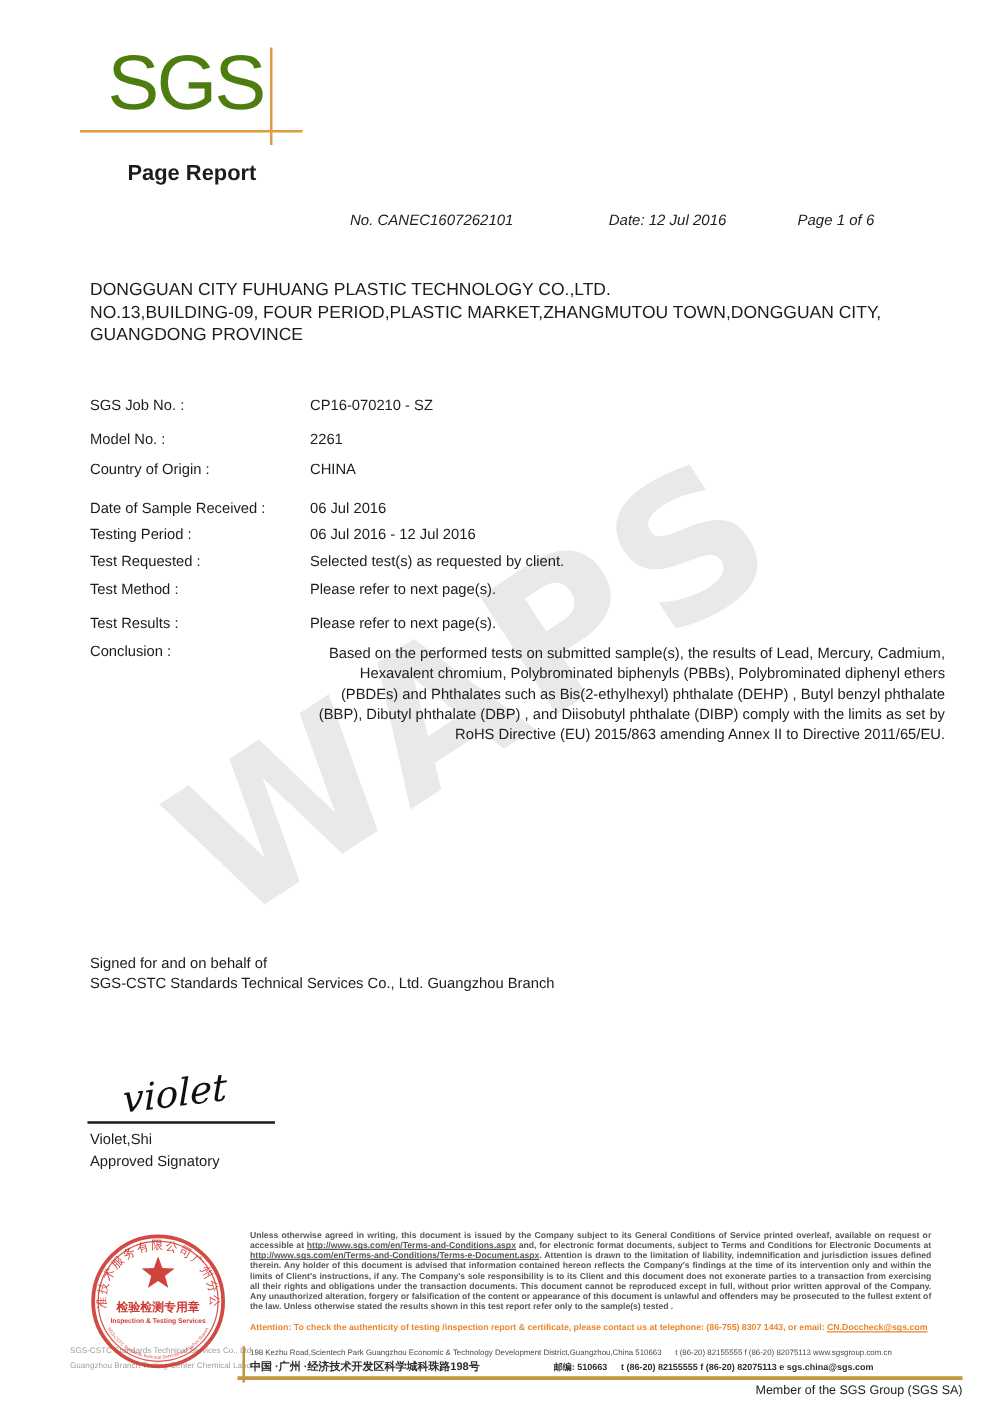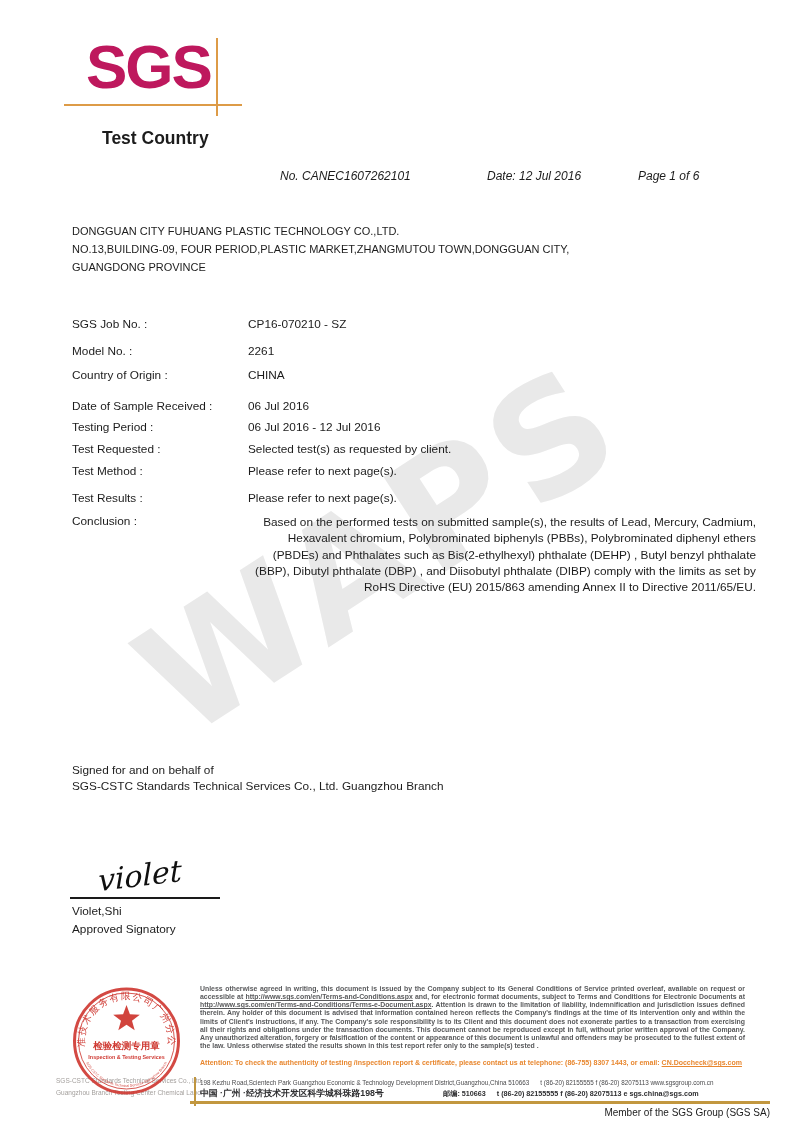--- a/index.html
+++ b/index.html
@@ -9,30 +9,30 @@
 
   
   .watermark{position:absolute;left:40px;top:340px;width:680px;height:420px;
              display:flex;align-items:center;justify-content:center;z-index:0;pointer-events:none;}
   .watermark span{font-size:155px;font-weight:bold;color:#e9e9e9;letter-spacing:6px;
                   transform:rotate(-33deg);font-family:"DejaVu Sans", sans-serif;}
 
   .content{position:absolute;inset:0;z-index:1;}
 
   
-  .logo-text{position:absolute;left:86px;top:36px;font-size:62px;font-weight:bold;
-             color:#be185d;letter-spacing:-2px;line-height:1;}
+  .logo-text{position:absolute;left:86px;top:36px;font-size:62px;font-weight:normal;
+             color:#4d7c0f;letter-spacing:-2px;line-height:1;}
   .logo-hline{position:absolute;left:64px;top:104px;width:178px;height:2px;background:#dd9b47;}
   .logo-vline{position:absolute;left:216px;top:38px;width:2px;height:78px;background:#dd9b47;}
 
   .title{position:absolute;left:102px;top:128px;font-size:17.5px;font-weight:bold;}
 
   .meta{position:absolute;top:169px;font-size:12px;font-style:italic;}
 
-  .client{position:absolute;left:72px;top:222px;font-size:11px;line-height:18px;}
+  .client{position:absolute;left:72px;top:222px;font-size:14px;line-height:18px;}
 
   .intro{position:absolute;left:72px;top:290px;font-size:11.8px;}
 
   .frow{position:absolute;left:72px;font-size:11.8px;}
   .frow .lab{display:inline-block;width:176px;vertical-align:top;}
   .frow .val{display:inline-block;vertical-align:top;}
   .frow .val.wide{width:508px;line-height:16.3px;text-align:right;}
 
   .signedfor{position:absolute;left:72px;top:762px;font-size:11.8px;line-height:16px;}
 
@@ -67,21 +67,21 @@
   </div>
 
   <div class="content">
 
     <div>
       <div class="logo-text">SGS</div>
       <div class="logo-hline"></div>
       <div class="logo-vline"></div>
     </div>
 
-    <div class="title">Test Country</div>
+    <div class="title">Page Report</div>
 
     <div class="meta" style="left:280px">No. CANEC1607262101</div>
     <div class="meta" style="left:487px">Date: 12 Jul 2016</div>
     <div class="meta" style="left:638px">Page 1 of 6</div>
 
     <div class="client">
       <div>DONGGUAN CITY FUHUANG PLASTIC TECHNOLOGY CO.,LTD.</div>
       <div>NO.13,BUILDING-09, FOUR PERIOD,PLASTIC MARKET,ZHANGMUTOU TOWN,DONGGUAN CITY,</div>
       <div>GUANGDONG PROVINCE</div>
     </div>

